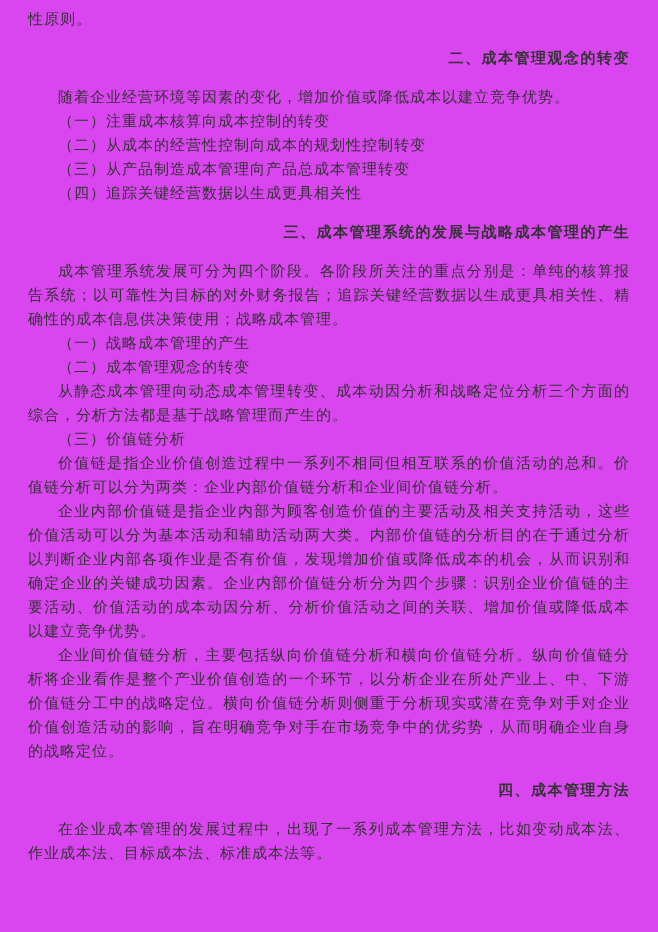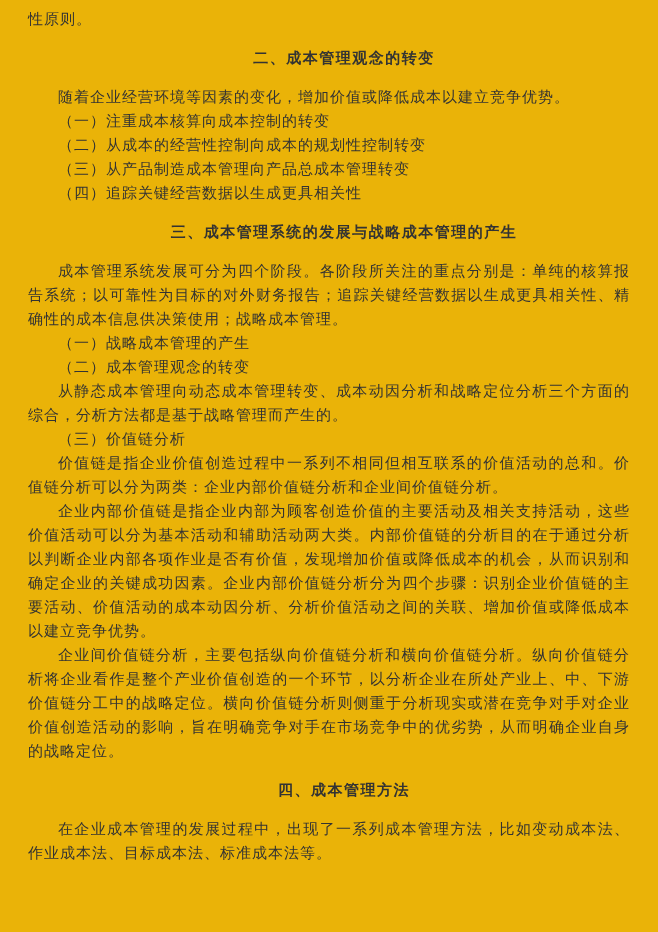--- a/index.html
+++ b/index.html
@@ -12,21 +12,21 @@
     height: 932px;
     overflow: hidden;
     font-family: "Liberation Serif", "DejaVu Serif", serif;
     color: #333333;
   }
   .page {
     box-sizing: border-box;
     width: 658px;
     height: 932px;
     padding: 7px 28px 0 28px;
-    background: #eab308;
+    background: #d946ef;
   }
   .doc-block {
     margin: 0;
     font-size: 15px;
     line-height: 24px;
     letter-spacing: 1px;
     text-align: justify;
     text-justify: inter-character;
     word-break: break-all;
   }
@@ -35,21 +35,21 @@
   }
   .doc-block.paragraph {
     text-indent: 2em;
   }
   .doc-block.heading {
     font-family: "Liberation Sans", "DejaVu Sans", sans-serif;
     font-weight: bold;
     text-indent: 2em;
     margin: 15px 0 15px 0;
     letter-spacing: 1.5px;
-    text-align: center;
+    text-align: right;
   }
 </style>
 </head>
 <body>
 
 <div class="page">
   <div id="doc-body">
       <p class="doc-block continuation">性原则。</p>
       <p class="doc-block heading">二、成本管理观念的转变</p>
       <p class="doc-block paragraph">随着企业经营环境等因素的变化，增加价值或降低成本以建立竞争优势。</p>

